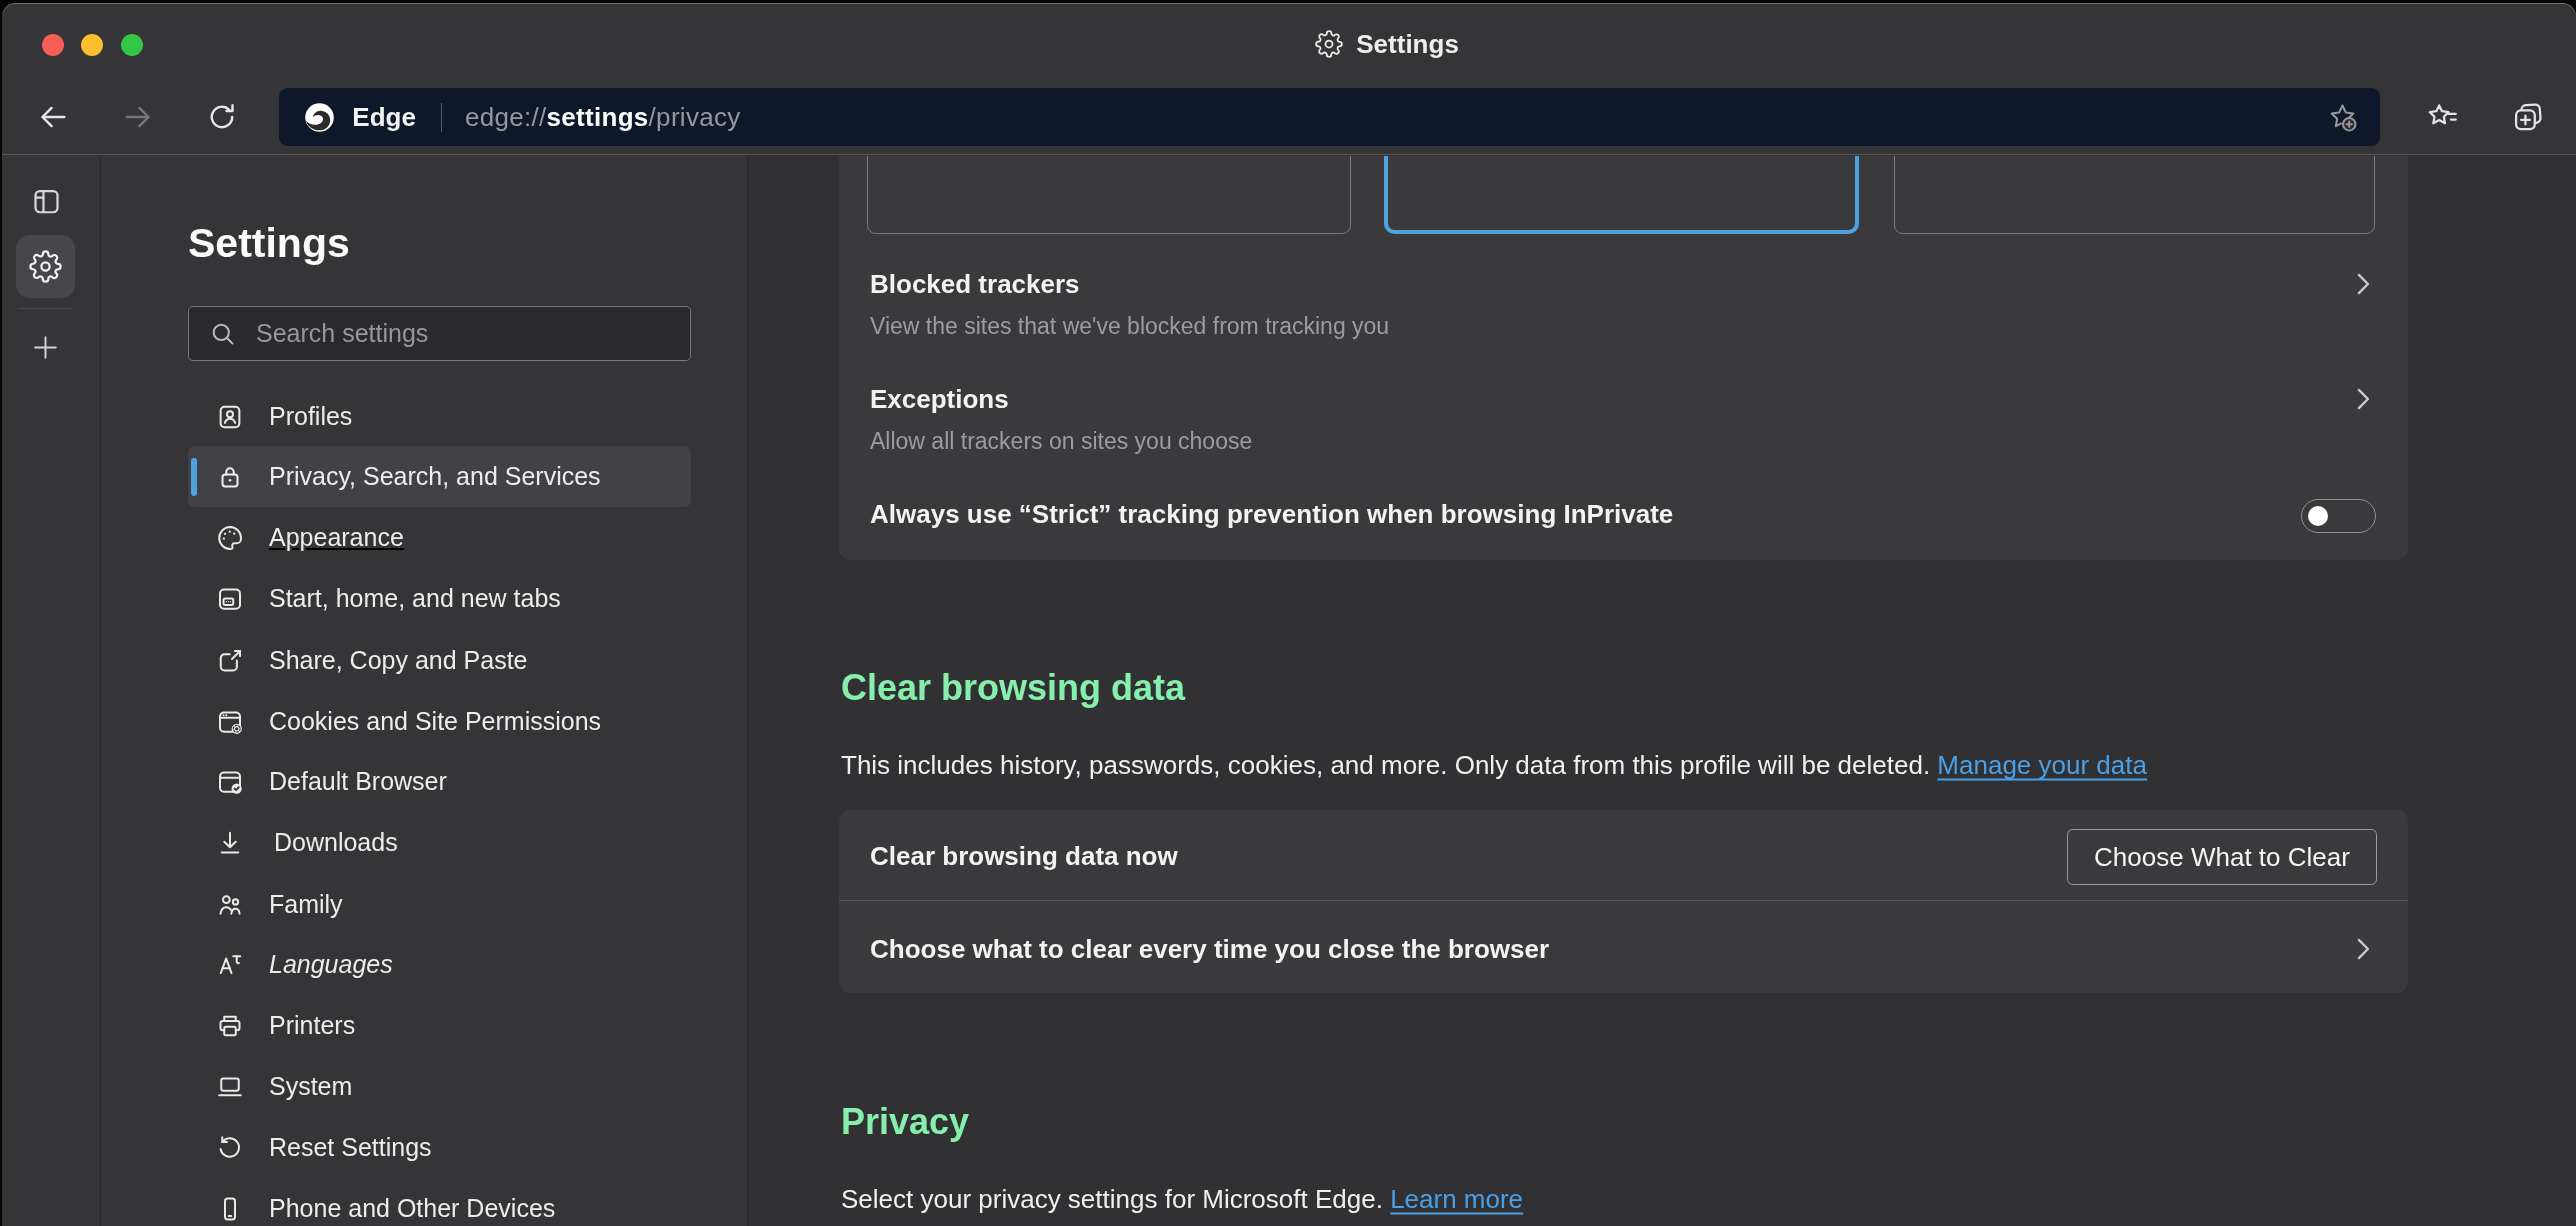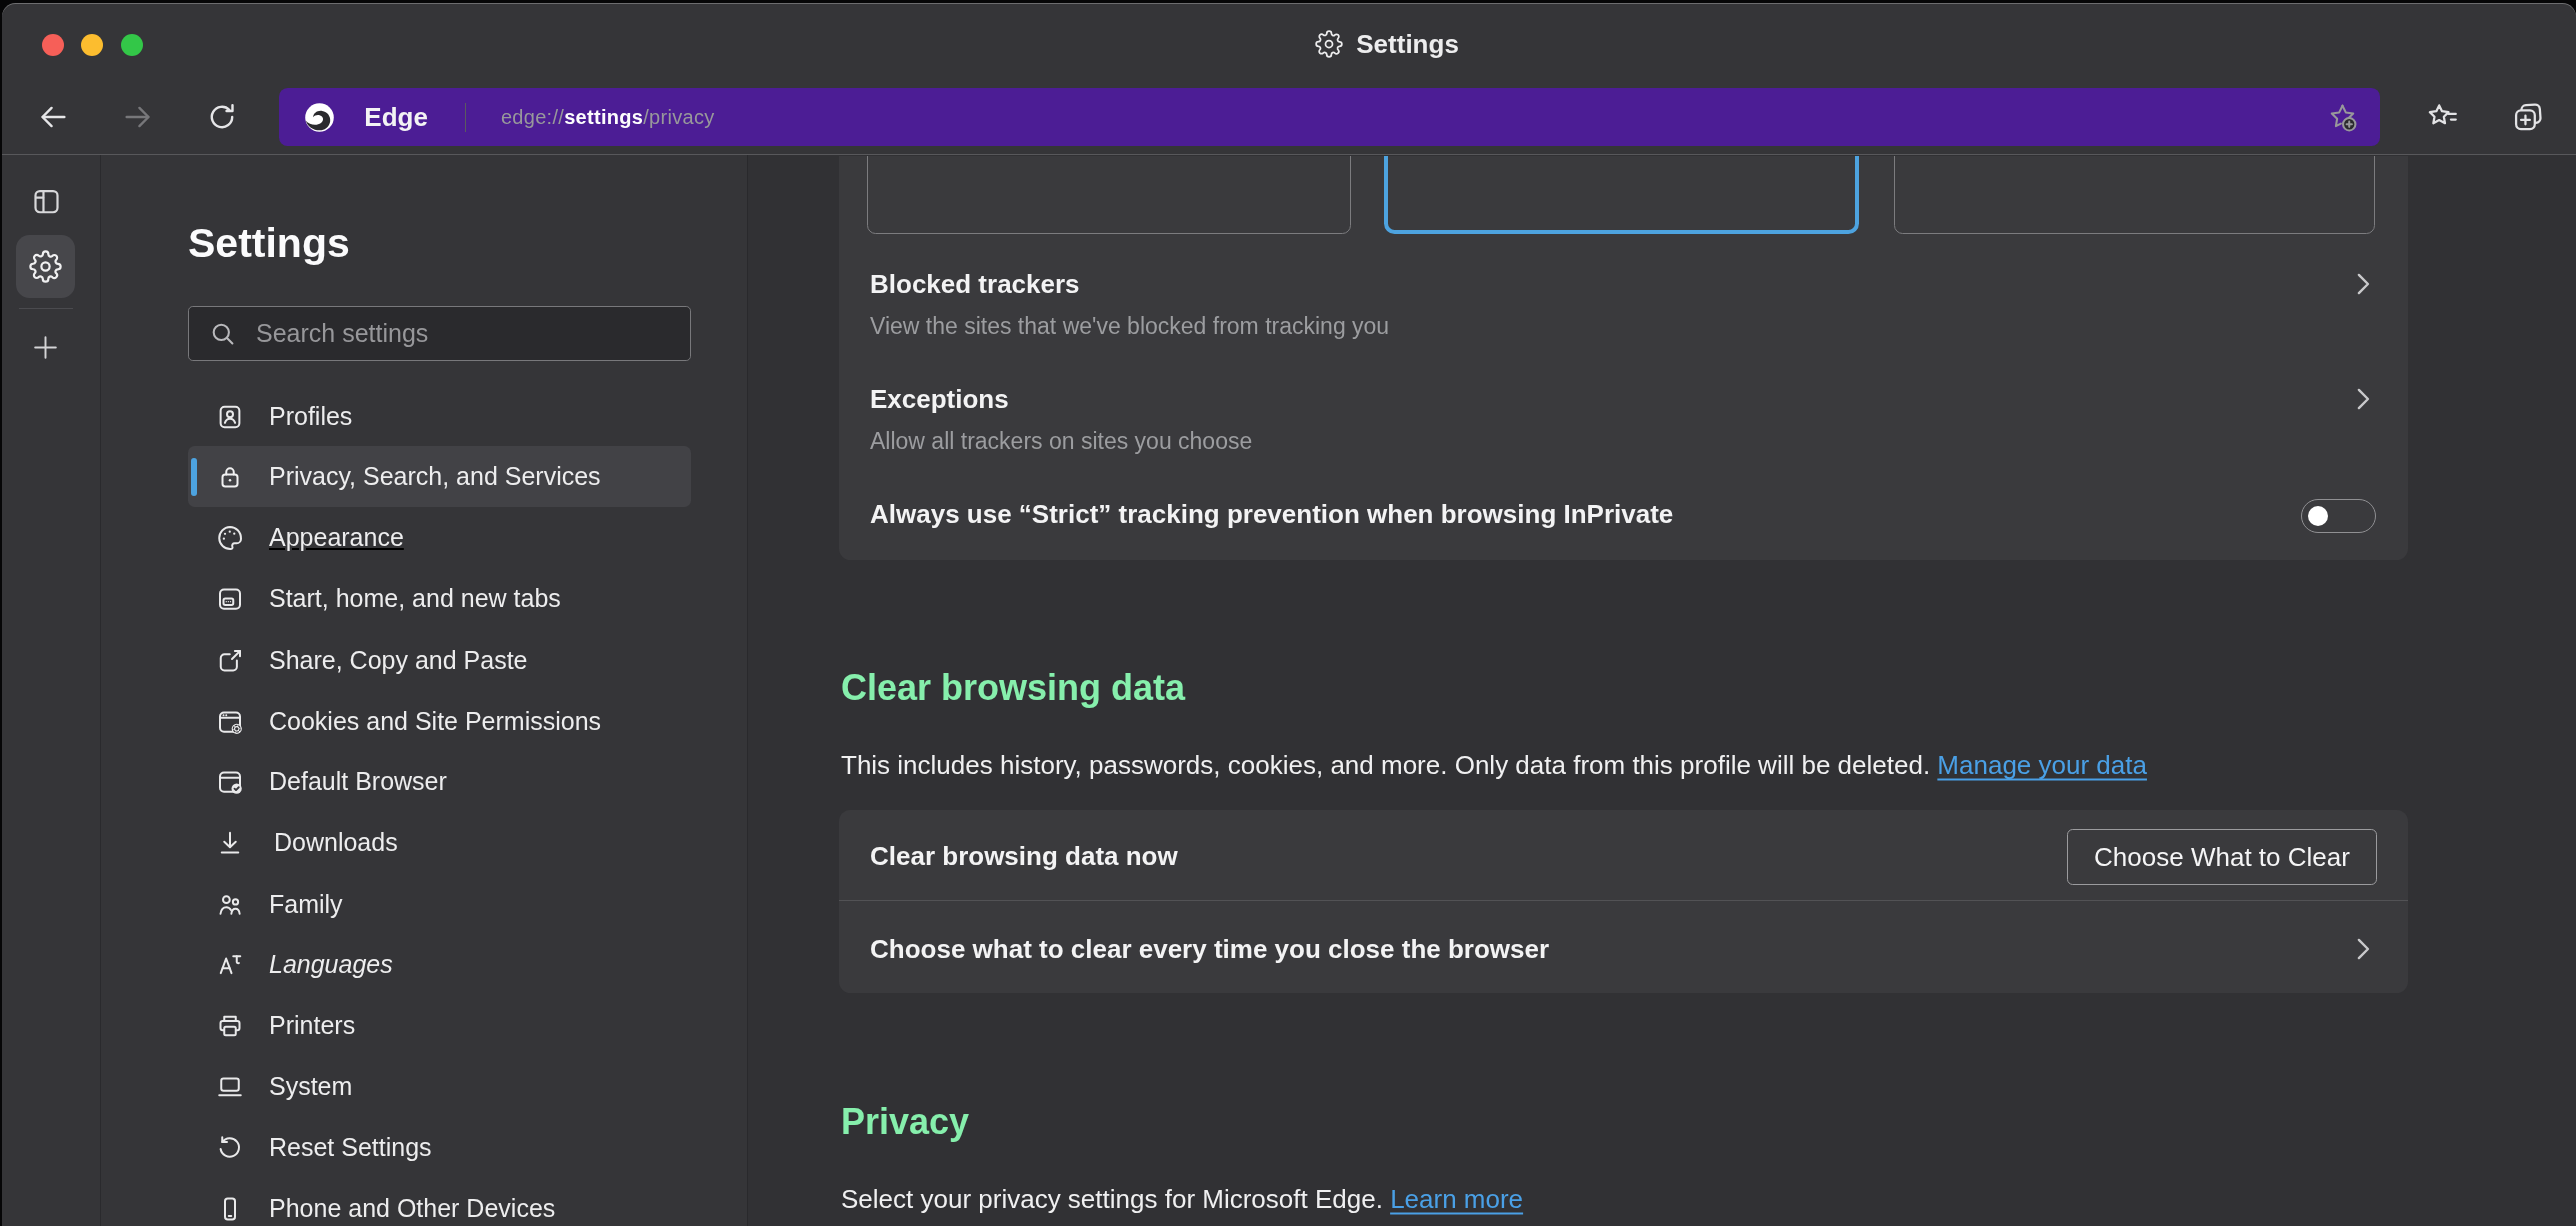--- a/index.html
+++ b/index.html
@@ -9,26 +9,26 @@
     border-radius:13.4px 13.4px 0 0;box-shadow:inset 0 1px 0 rgba(255,255,255,.28);}
   
   .titlebar{position:absolute;left:1.9px;top:2.9px;right:0;height:58px;}
   .traffic{position:absolute;top:31px;width:22px;height:22px;border-radius:50%;}
   .t-red{left:40px;background:#f65f58;}
   .t-yellow{left:79px;background:#fcbd2f;}
   .t-green{left:119px;background:#33c748;}
   .win-title{position:absolute;top:26px;left:1313px;display:flex;align-items:center;gap:13.4px;
     color:#ededee;font-size:26px;font-weight:700;line-height:31px;}
   .toolbar-icon{position:absolute;top:100px;width:34px;height:34px;}
-  .urlbar{position:absolute;left:279px;top:88px;width:2101px;height:58px;background:#4c1d95;
-    border-radius:8.6px;display:flex;align-items:center;gap:12px;}
+  .urlbar{position:absolute;left:279px;top:88px;width:2101px;height:58px;background:#0f172a;
+    border-radius:8.6px;display:flex;align-items:center;}
   .edge-logo{width:35px;height:35px;margin-left:23px;flex:0 0 auto;}
   .site-label{color:#f3f3f4;font-size:26px;font-weight:700;margin-left:15.3px;}
   .url-sep{width:1px;height:29px;background:#5a5a5e;margin:0 23px 0 25px;}
-  .url-text{font-size:20px;letter-spacing:0.3px;white-space:nowrap;}
+  .url-text{font-size:26px;letter-spacing:0.3px;white-space:nowrap;}
   .url-dim{color:#98989b;}
   .url-strong{color:#fdfdfd;font-weight:700;}
   .urlbar-spacer{flex:1;}
   .star-add{width:33px;height:33px;margin-right:21px;flex:0 0 auto;}
   .chrome-hairline{position:absolute;left:1.9px;right:0;top:154px;height:1px;background:#58585b;}
   
   .content-bg{position:absolute;left:1.9px;top:155px;right:0;bottom:0;background:#313134;}
   .side-bg{position:absolute;left:1.9px;top:155px;width:745px;bottom:0;background:#353538;border-right:1px solid #29292c;}
   .rail-divider{position:absolute;left:100px;top:155px;bottom:0;width:1px;background:#2a2a2d;}
   

